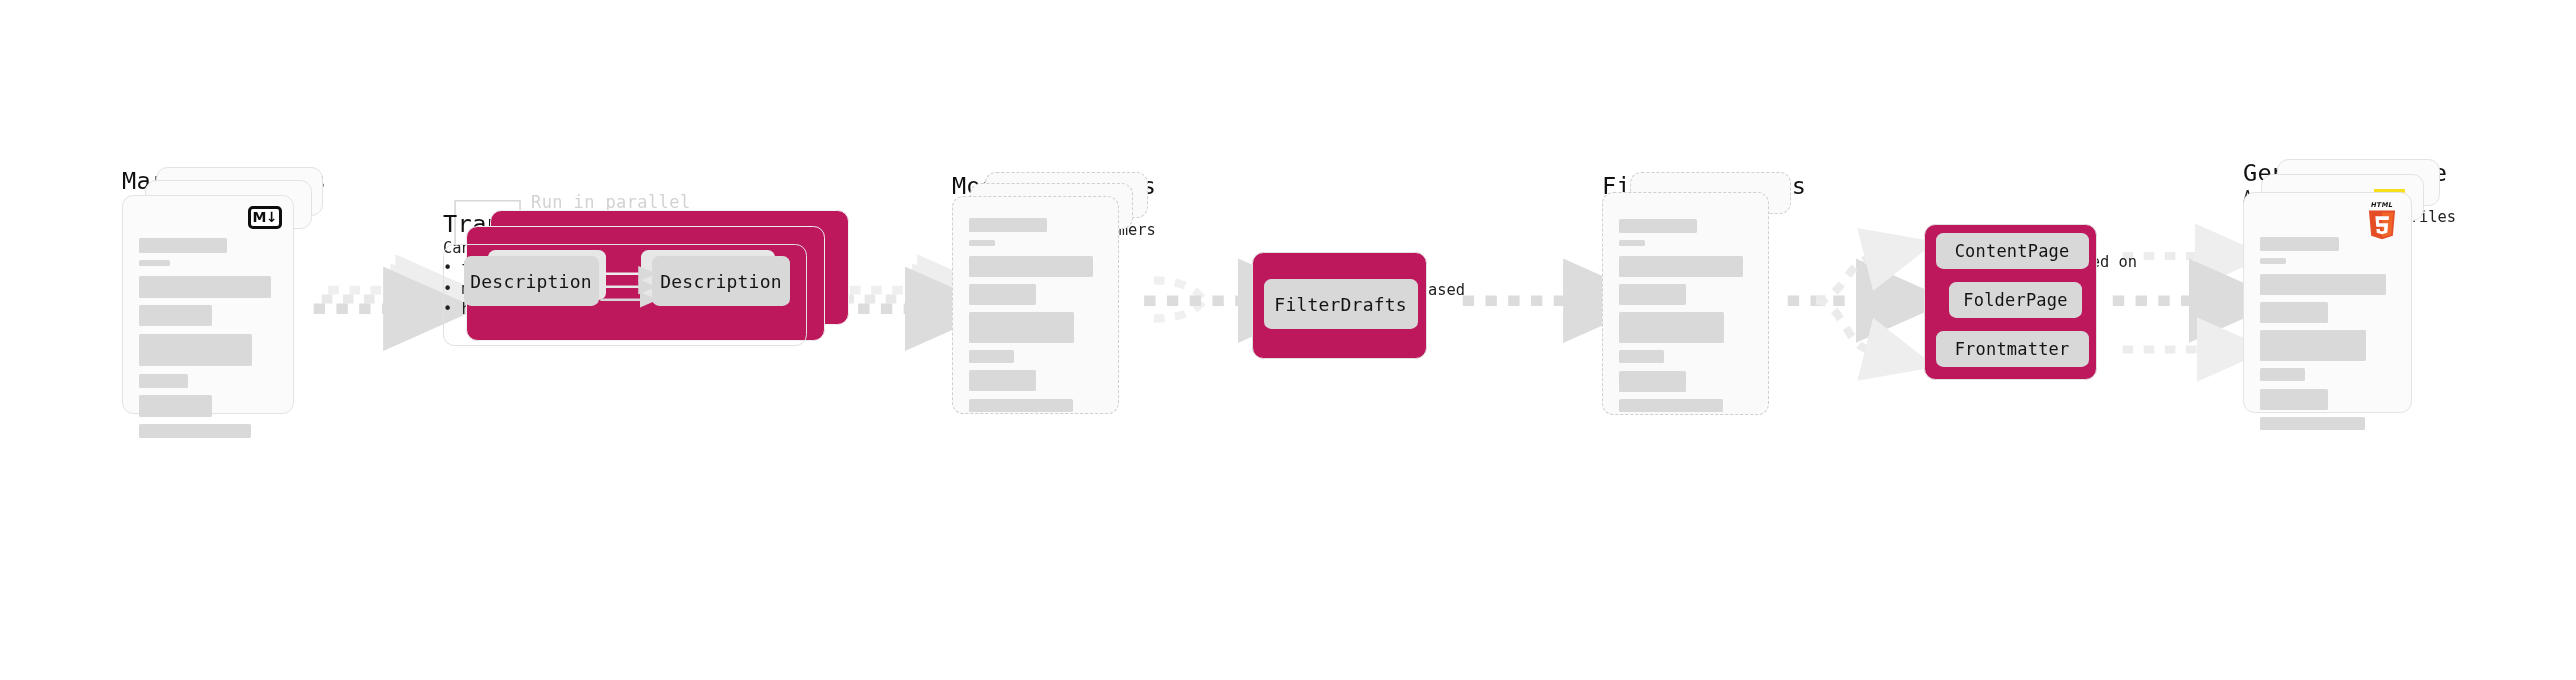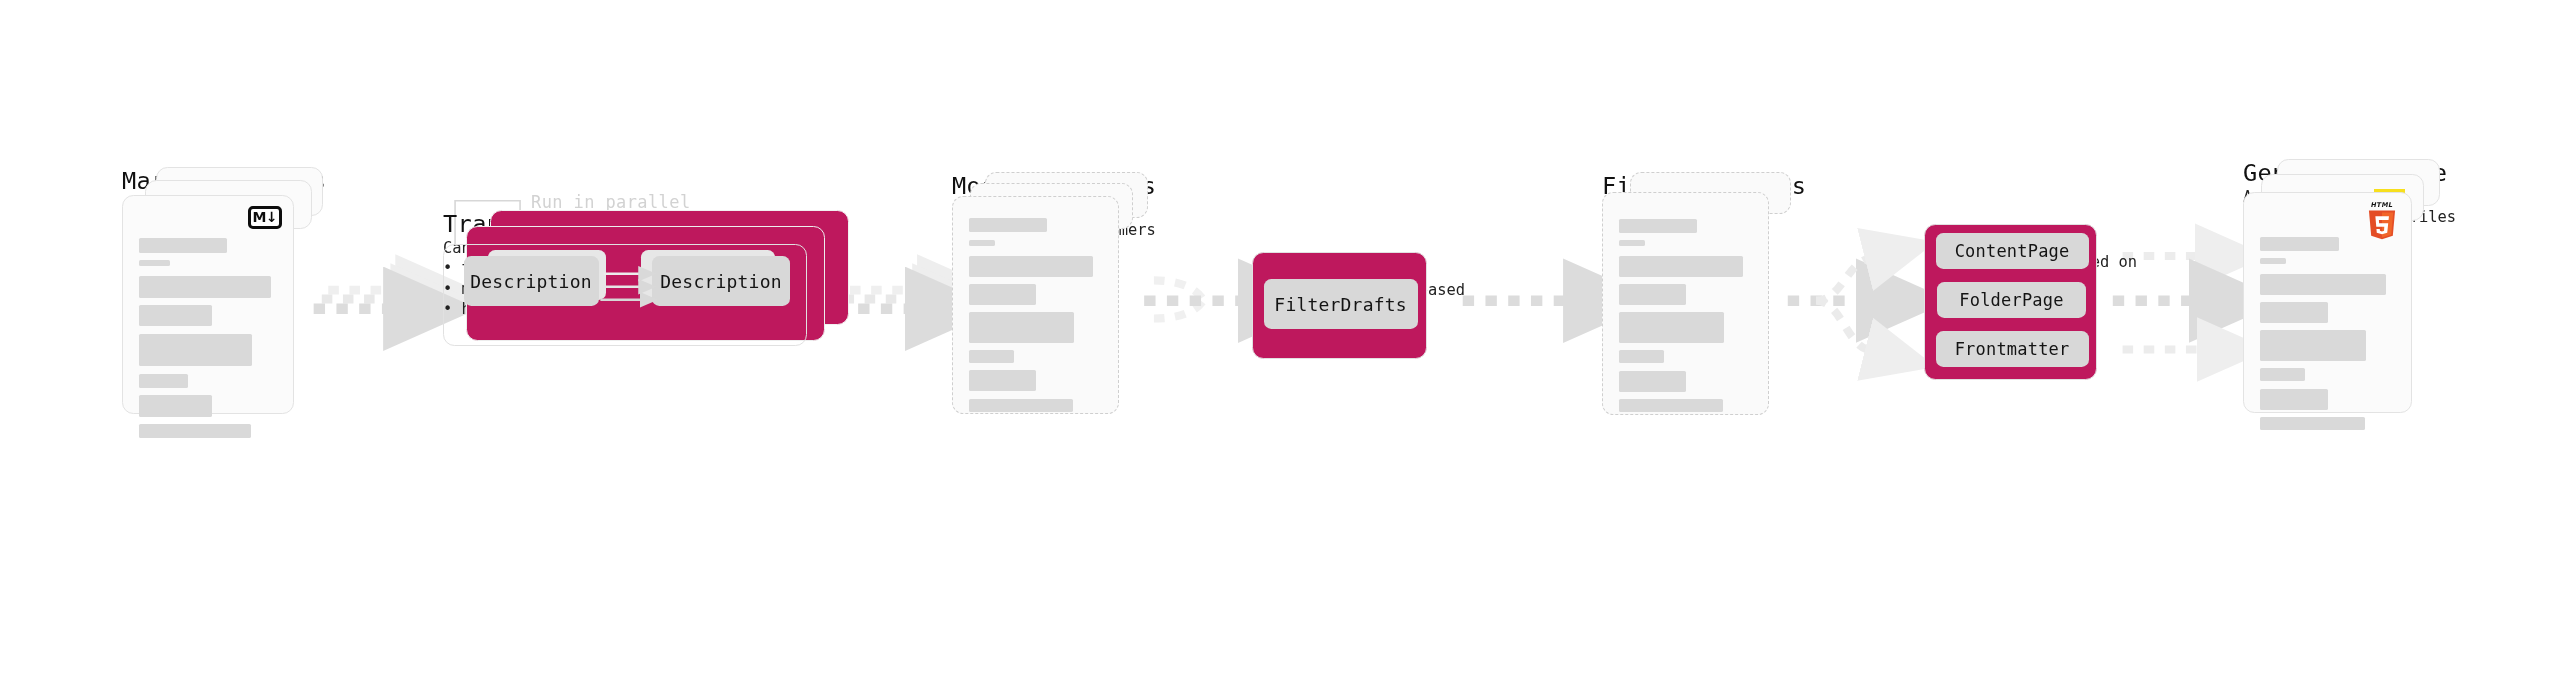--- a/index.html
+++ b/index.html
@@ -235,21 +235,21 @@
         <div class="bar" style="width:50%;height:21px;"></div>
         <div class="bar" style="width:77%;height:13px;"></div>
       </div>
     </div>
     <div class="title" style="left:-28px;top:262px;">Filtered files</div>
   </div>
 
   <div class="node" style="left:1924px;top:224px;">
     <div class="stagebox" style="left:0px;top:0px;width:173px;height:156px;">
       <div class="chip" style="left:10.6px;top:8.1px;width:153px;height:36px;font-size:17px;">ContentPage</div>
-      <div class="chip" style="left:12px;top:57px;width:149px;height:36px;font-size:17px;">FolderPage</div>
+      <div class="chip" style="left:24px;top:57px;width:133px;height:36px;font-size:17px;">FolderPage</div>
       <div class="chip" style="left:10.6px;top:106px;width:153px;height:36px;font-size:17px;">Frontmatter</div>
     </div>
     <div class="title" style="left:0px;top:180px;">Emitters</div>
     <div class="desc" style="left:0px;top:218px;">Emit new files based on
 the parsed files</div>
   </div>
 
   <div class="node" style="left:2243px;top:159px;">
 
     <div class="doccard" style="left:34px;top:0px;width:163px;height:47px;">

